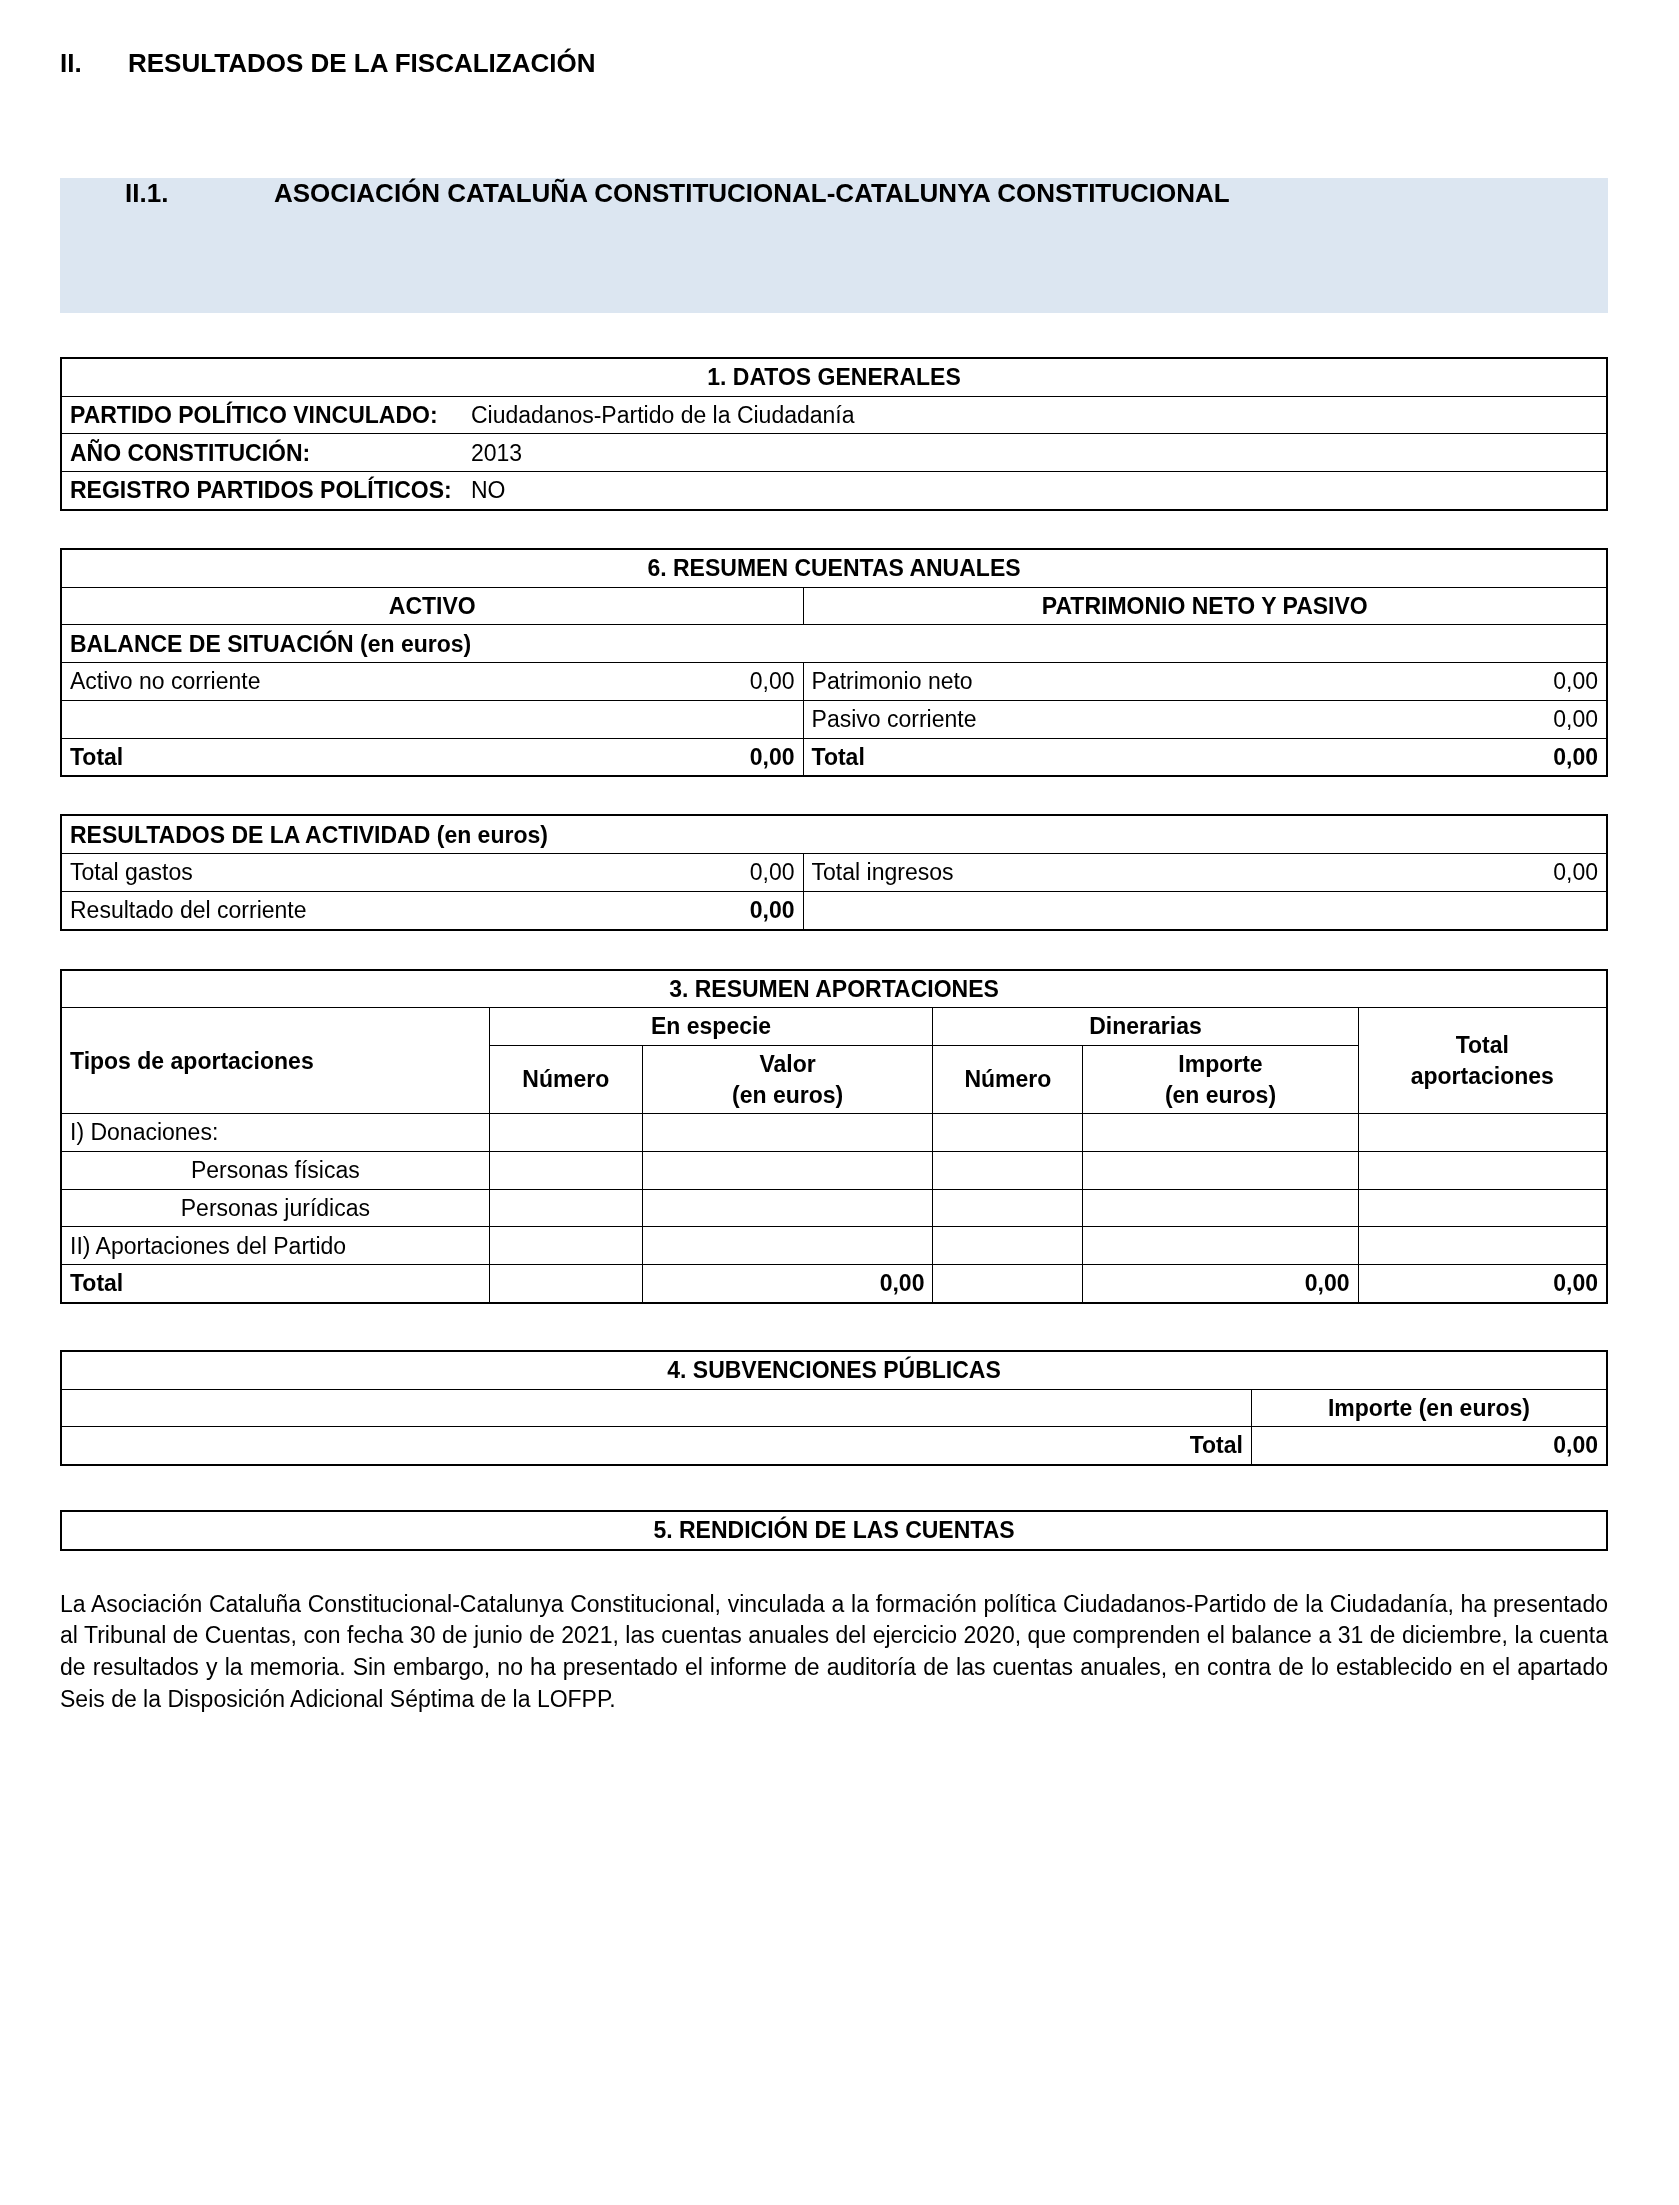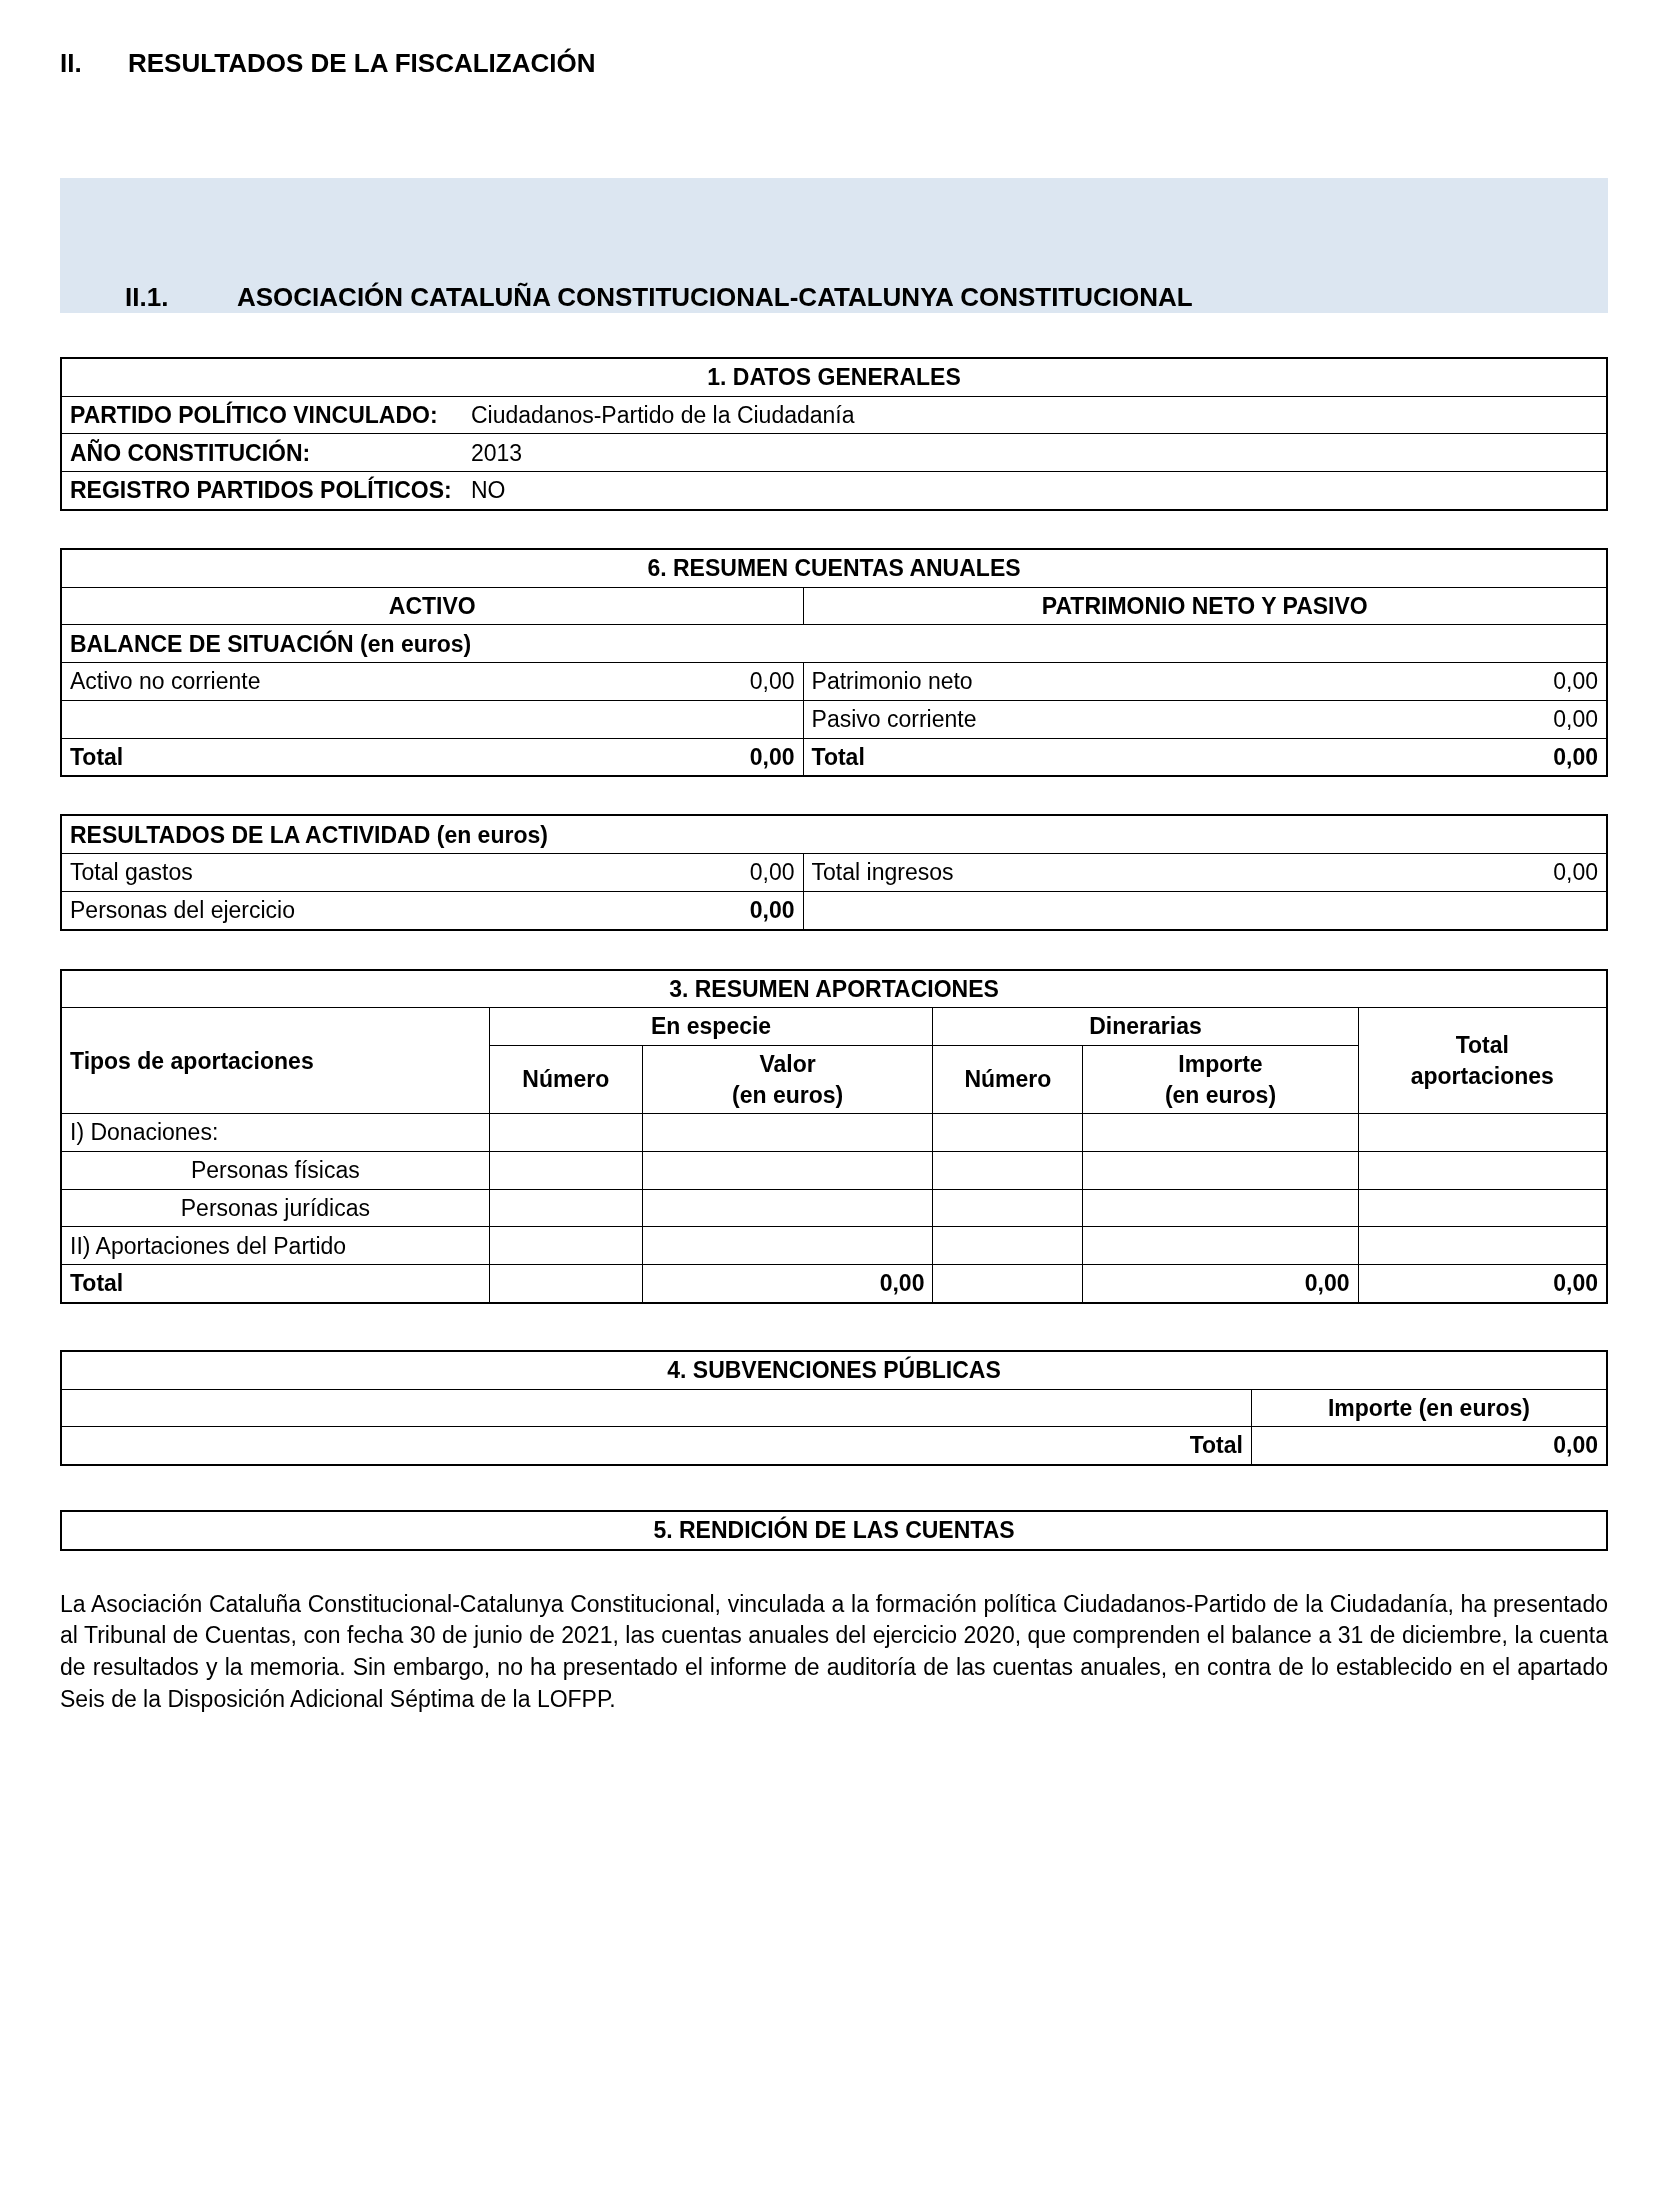--- a/index.html
+++ b/index.html
@@ -9,22 +9,22 @@
     font-family:"Liberation Sans", sans-serif;
     font-size:23px; color:#000;
     overflow:hidden;
   }
   .page { padding:48px 71px 0 60px; }
 
   
   .doc-heading { display:flex; font-weight:bold; font-size:26px; margin-bottom:99px; }
   .doc-heading .num { width:68px; flex:none; }
   .subsection-box {
-    height:135px; display:flex; align-items:flex-end;
-    font-weight:bold; font-size:26px; margin-bottom:44px;
+    height:135px; display:flex; align-items:flex-start;
+    font-weight:bold; font-size:26px; margin-bottom:44px;gap:37px;
   }
   .subsection-box .num { margin-left:65px; width:112px; flex:none; }
 
   
   table.doc-table { width:100%; border-collapse:collapse; table-layout:fixed; border:2.4px solid #000; }
   .doc-table td {
     border-top:1.6px solid #000; border-bottom:1.6px solid #000;
     padding:3.2px 8px; line-height:1.32; vertical-align:middle; overflow:hidden;
   }
   table.grid td { border:1.6px solid #000; }
@@ -132,21 +132,21 @@
         <tr>
       <td colspan="4" class="left-title">RESULTADOS DE LA ACTIVIDAD (en euros)</td>
     </tr>
     <tr>
       <td>Total gastos</td>
       <td class="num-cell">0,00</td>
       <td class="sep">Total ingresos</td>
       <td class="num-cell">0,00</td>
     </tr>
     <tr>
-      <td>Personas del ejercicio</td>
+      <td>Resultado del corriente</td>
       <td class="num-cell bold">0,00</td>
       <td colspan="2" class="sep"></td>
     </tr>
   </tbody>
     </table>
 
   <table class="doc-table grid mb58">
     <colgroup>
       <col style="width:27.7%">
         <col style="width:9.9%">

